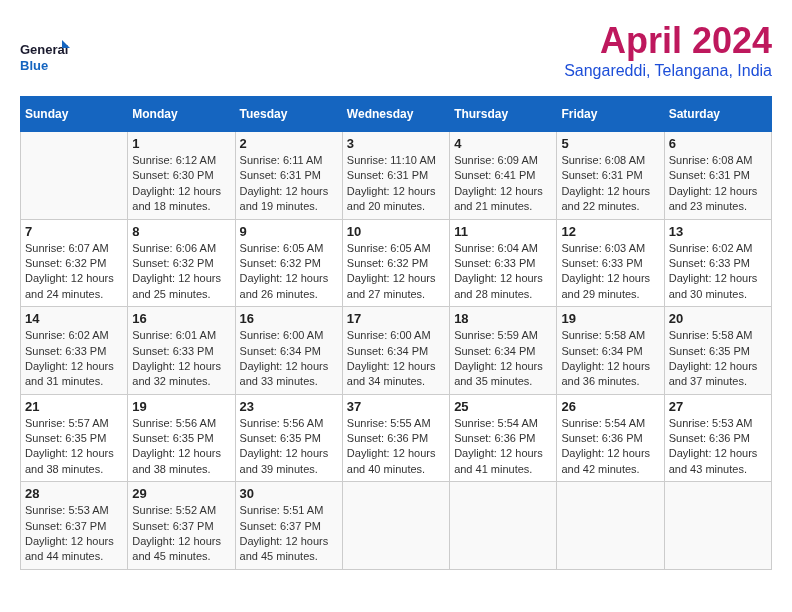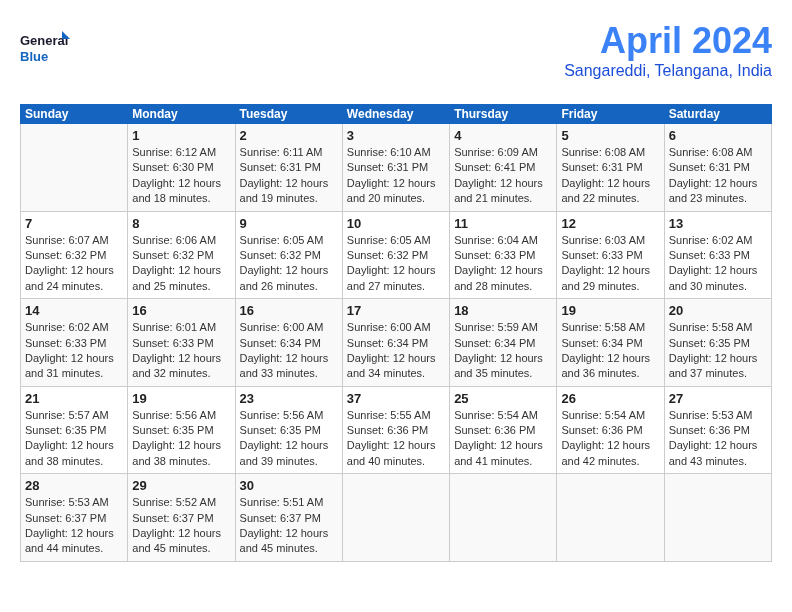--- a/index.html
+++ b/index.html
@@ -6,49 +6,49 @@
     body {
       font-family: Arial, sans-serif;
       background: #fff;
       width: 792px;
       min-height: 612px;
       padding: 20px;
     }
     .header {
       display: flex;
       justify-content: space-between;
-      align-items: center;
-      margin-bottom: 24px;
+      align-items: flex-end;
+      margin-bottom: 16px;
     }
     .logo {
       display: flex;
       align-items: center;
       gap: 4px;
     }
     .title-block {
       text-align: right;
     }
     .month-title {
       font-size: 36px;
       font-weight: bold;
-      color: #3b82f6;
+      color: #be185d;
     }
     .location-title {
       font-size: 16px;
       color: #1d4ed8;
     }
     table {
       width: 100%;
       border-collapse: collapse;
       font-size: 11px;
     }
     thead tr th {
       background-color: #1565c0;
       color: #fff;
-      padding: 2px 4px;
+      padding: 10px 4px;
       text-align: left;
       font-size: 12px;
       font-weight: bold;
       border: 1px solid #1565c0;
     }
     tbody tr td {
       border: 1px solid #ccc;
       vertical-align: top;
       padding: 4px;
       height: 80px;
@@ -117,21 +117,21 @@
         </td>
         <td>
           <span class="day-num">2</span>
           <div class="day-info" style="white-space: pre-line;">Sunrise: 6:11 AM
 Sunset: 6:31 PM
 Daylight: 12 hours
 and 19 minutes.</div>
         </td>
         <td>
           <span class="day-num">3</span>
-          <div class="day-info" style="white-space: pre-line;">Sunrise: 6:10 AM
+          <div class="day-info" style="white-space: pre-line;">Sunrise: 11:10 AM
 Sunset: 6:31 PM
 Daylight: 12 hours
 and 20 minutes.</div>
         </td>
         <td>
           <span class="day-num">4</span>
           <div class="day-info" style="white-space: pre-line;">Sunrise: 6:09 AM
 Sunset: 6:41 PM
 Daylight: 12 hours
 and 21 minutes.</div>

